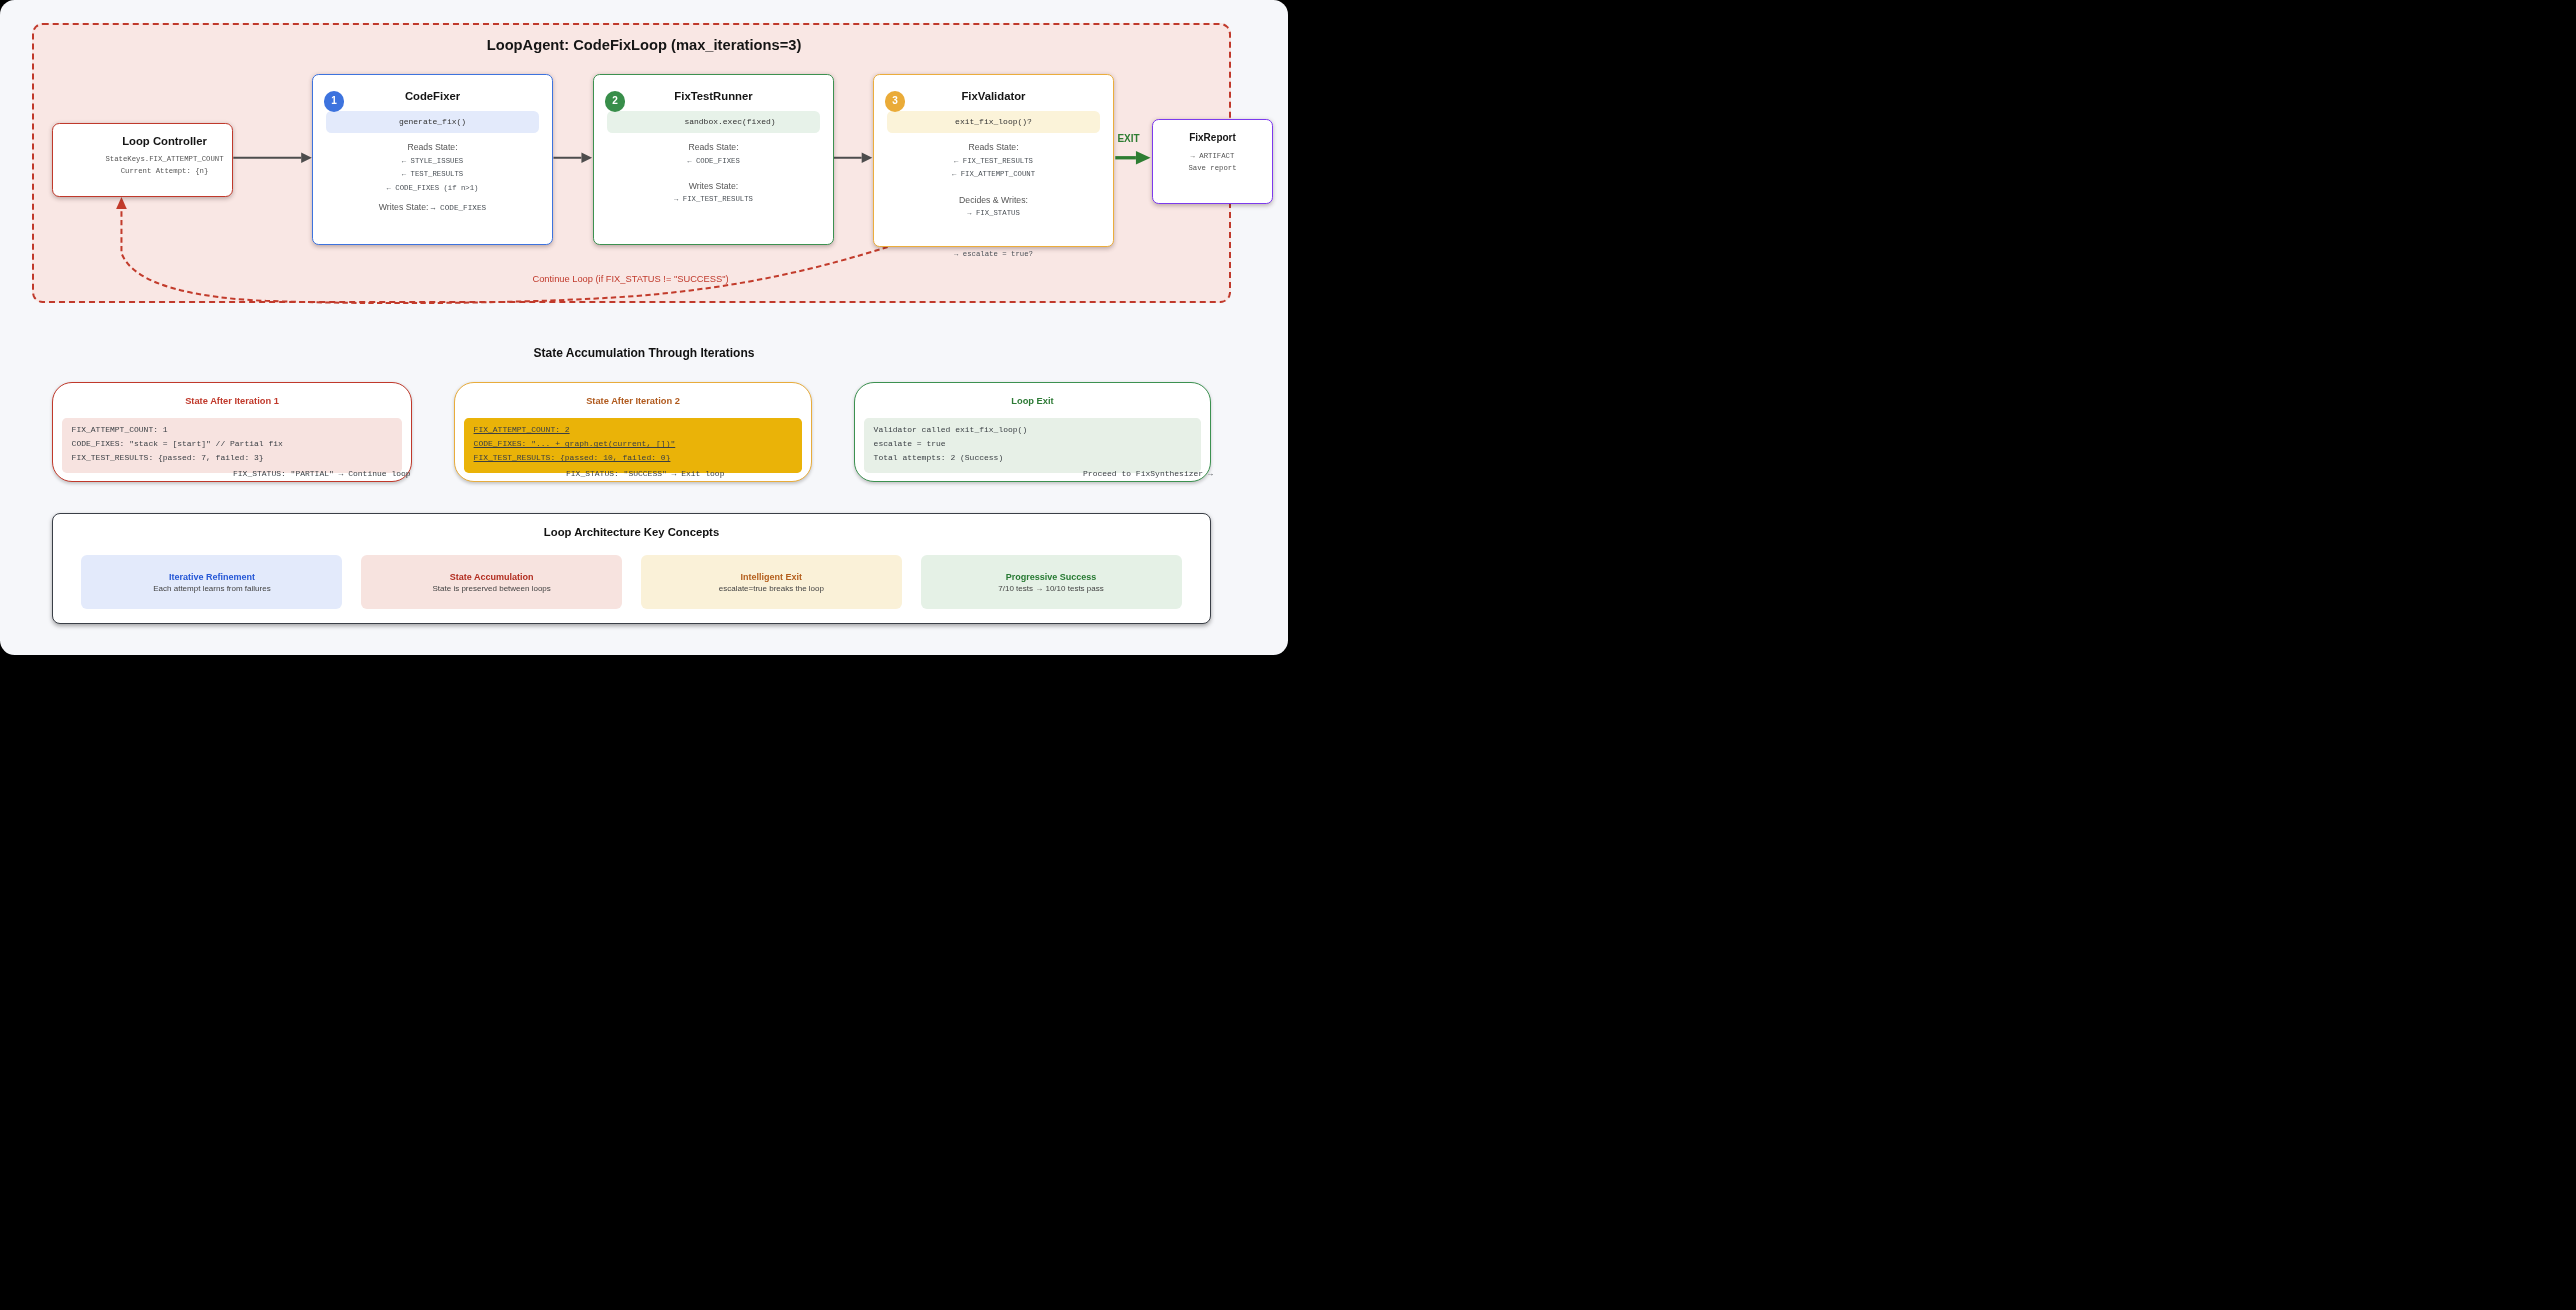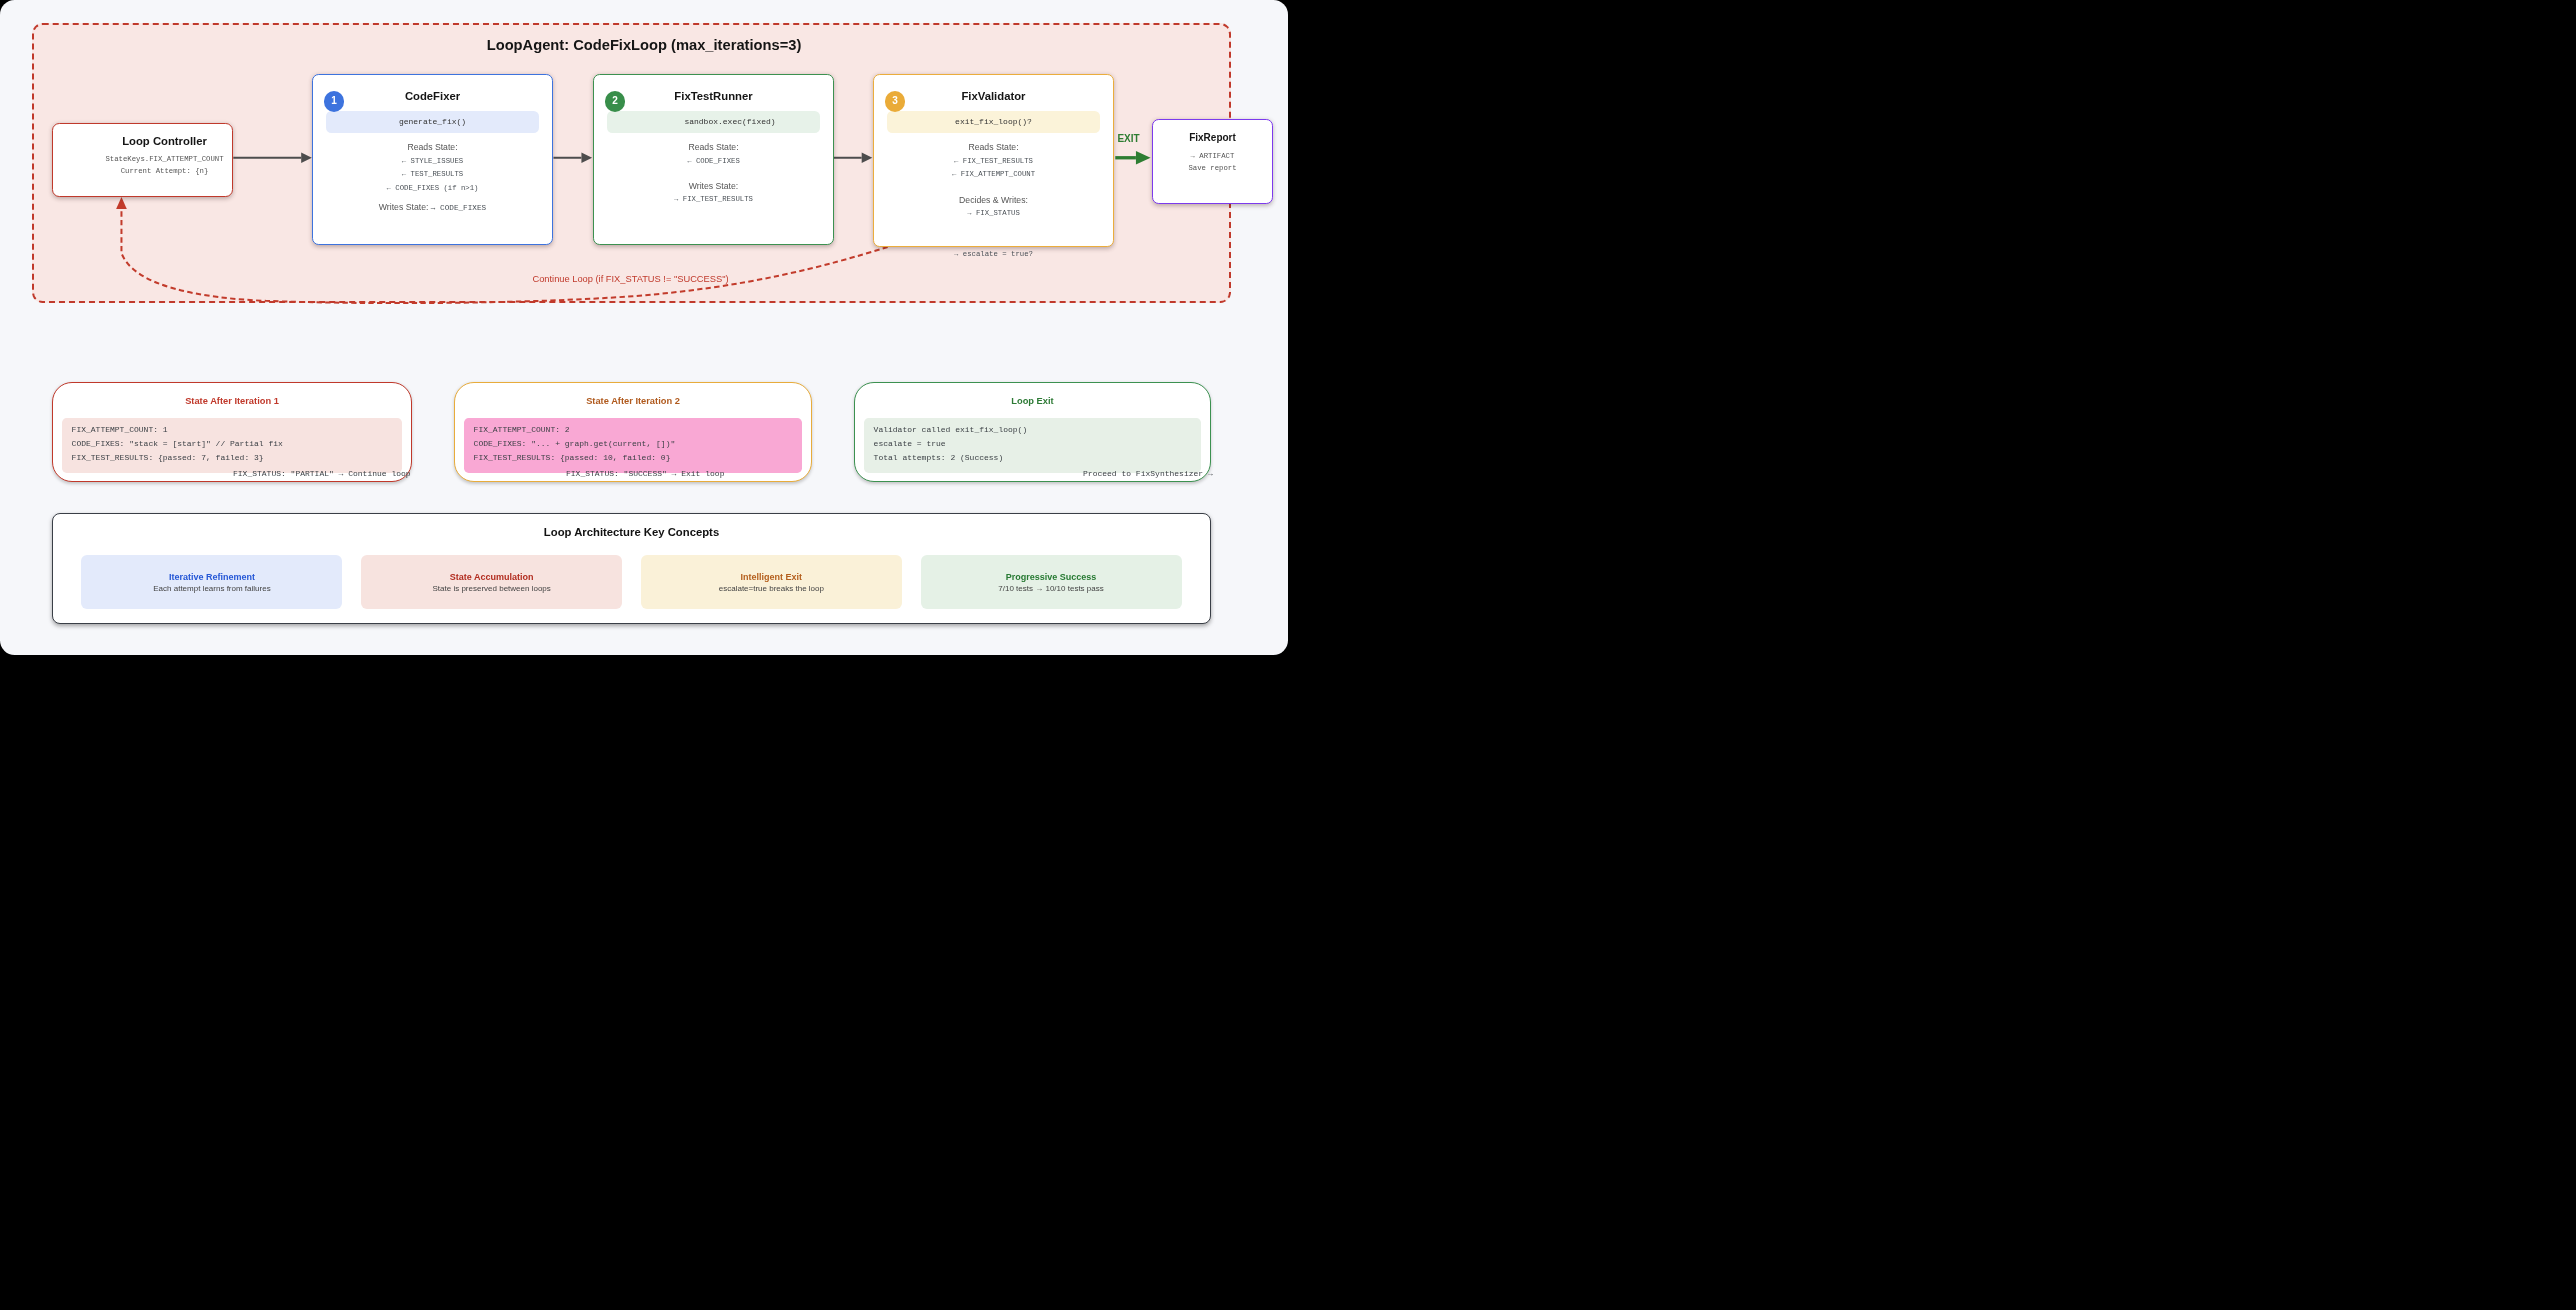--- a/index.html
+++ b/index.html
@@ -60,21 +60,21 @@
     box-shadow:0 1.3px 3.3px rgba(0,0,0,.2);box-sizing:border-box;}
   .state-card .card-title{text-align:center;font-size:9.3px;font-weight:bold;margin-top:13.3px;}
   .card-iter1{left:52px;width:360px;border:1.3px solid #C0392B;z-index:1;}
   .card-iter1 .card-title{color:#C0392B;}
   .card-iter2{left:454px;width:358px;border:1.3px solid #E8AC3B;z-index:2;}
   .card-iter2 .card-title{color:#B05A1E;}
   .card-exit{left:854px;width:357px;border:1.3px solid #3C9150;z-index:3;}
   .card-exit .card-title{color:#2D7A35;}
   .code-block{position:absolute;left:9.3px;right:9.3px;top:35px;height:44px;border-radius:4.7px;
     padding:5.3px 9.3px;font-family:"Liberation Mono",monospace;font-size:8px;color:#3A3F44;line-height:1.75;}
-  .code-block.red{background:#F7E3E0;} .code-block.amber{background:#f9a8d4;} .code-block.green{background:#E7F0E7;}
+  .code-block.red{background:#F7E3E0;} .code-block.amber{background:#eab308;text-decoration:underline;} .code-block.green{background:#E7F0E7;}
   .code-overflow{position:absolute;top:86px;white-space:nowrap;
     font-family:"Liberation Mono",monospace;font-size:8px;color:#3A3F44;}
   .card-iter1 .code-overflow{left:180px;}
   .card-iter2 .code-overflow{left:111px;}
   .card-exit .code-overflow{right:-2.7px;}
 
   
   .concepts-card{position:absolute;left:52px;top:513px;width:1159px;height:111px;background:#fff;
     border:1.3px solid #3A3F47;border-radius:8px;box-shadow:0 2px 4px rgba(0,0,0,.35);box-sizing:border-box;}
   .concepts-title{text-align:center;font-size:11.3px;font-weight:bold;color:#111;margin-top:12px;}
@@ -164,20 +164,21 @@
       <div class="item">→ FIX_STATUS</div>
       <div class="escalate">→ escalate = true?</div>
     </div>
 
     <div class="box fixreport">
       <div class="box-title">FixReport</div>
       <div class="mono-line">→ ARTIFACT</div>
       <div class="mono-line">Save report</div>
     </div>
 
+    <div class="section-title">State Accumulation Through Iterations</div>
 
     <div class="state-card card-iter1">
       <div class="card-title">State After Iteration 1</div>
       <div class="code-block red">
         <div>FIX_ATTEMPT_COUNT: 1</div>
         <div>CODE_FIXES: "stack = [start]" // Partial fix</div>
         <div>FIX_TEST_RESULTS: {passed: 7, failed: 3}</div>
       </div>
       <div class="code-overflow">FIX_STATUS: "PARTIAL" → Continue loop</div>
     </div>

